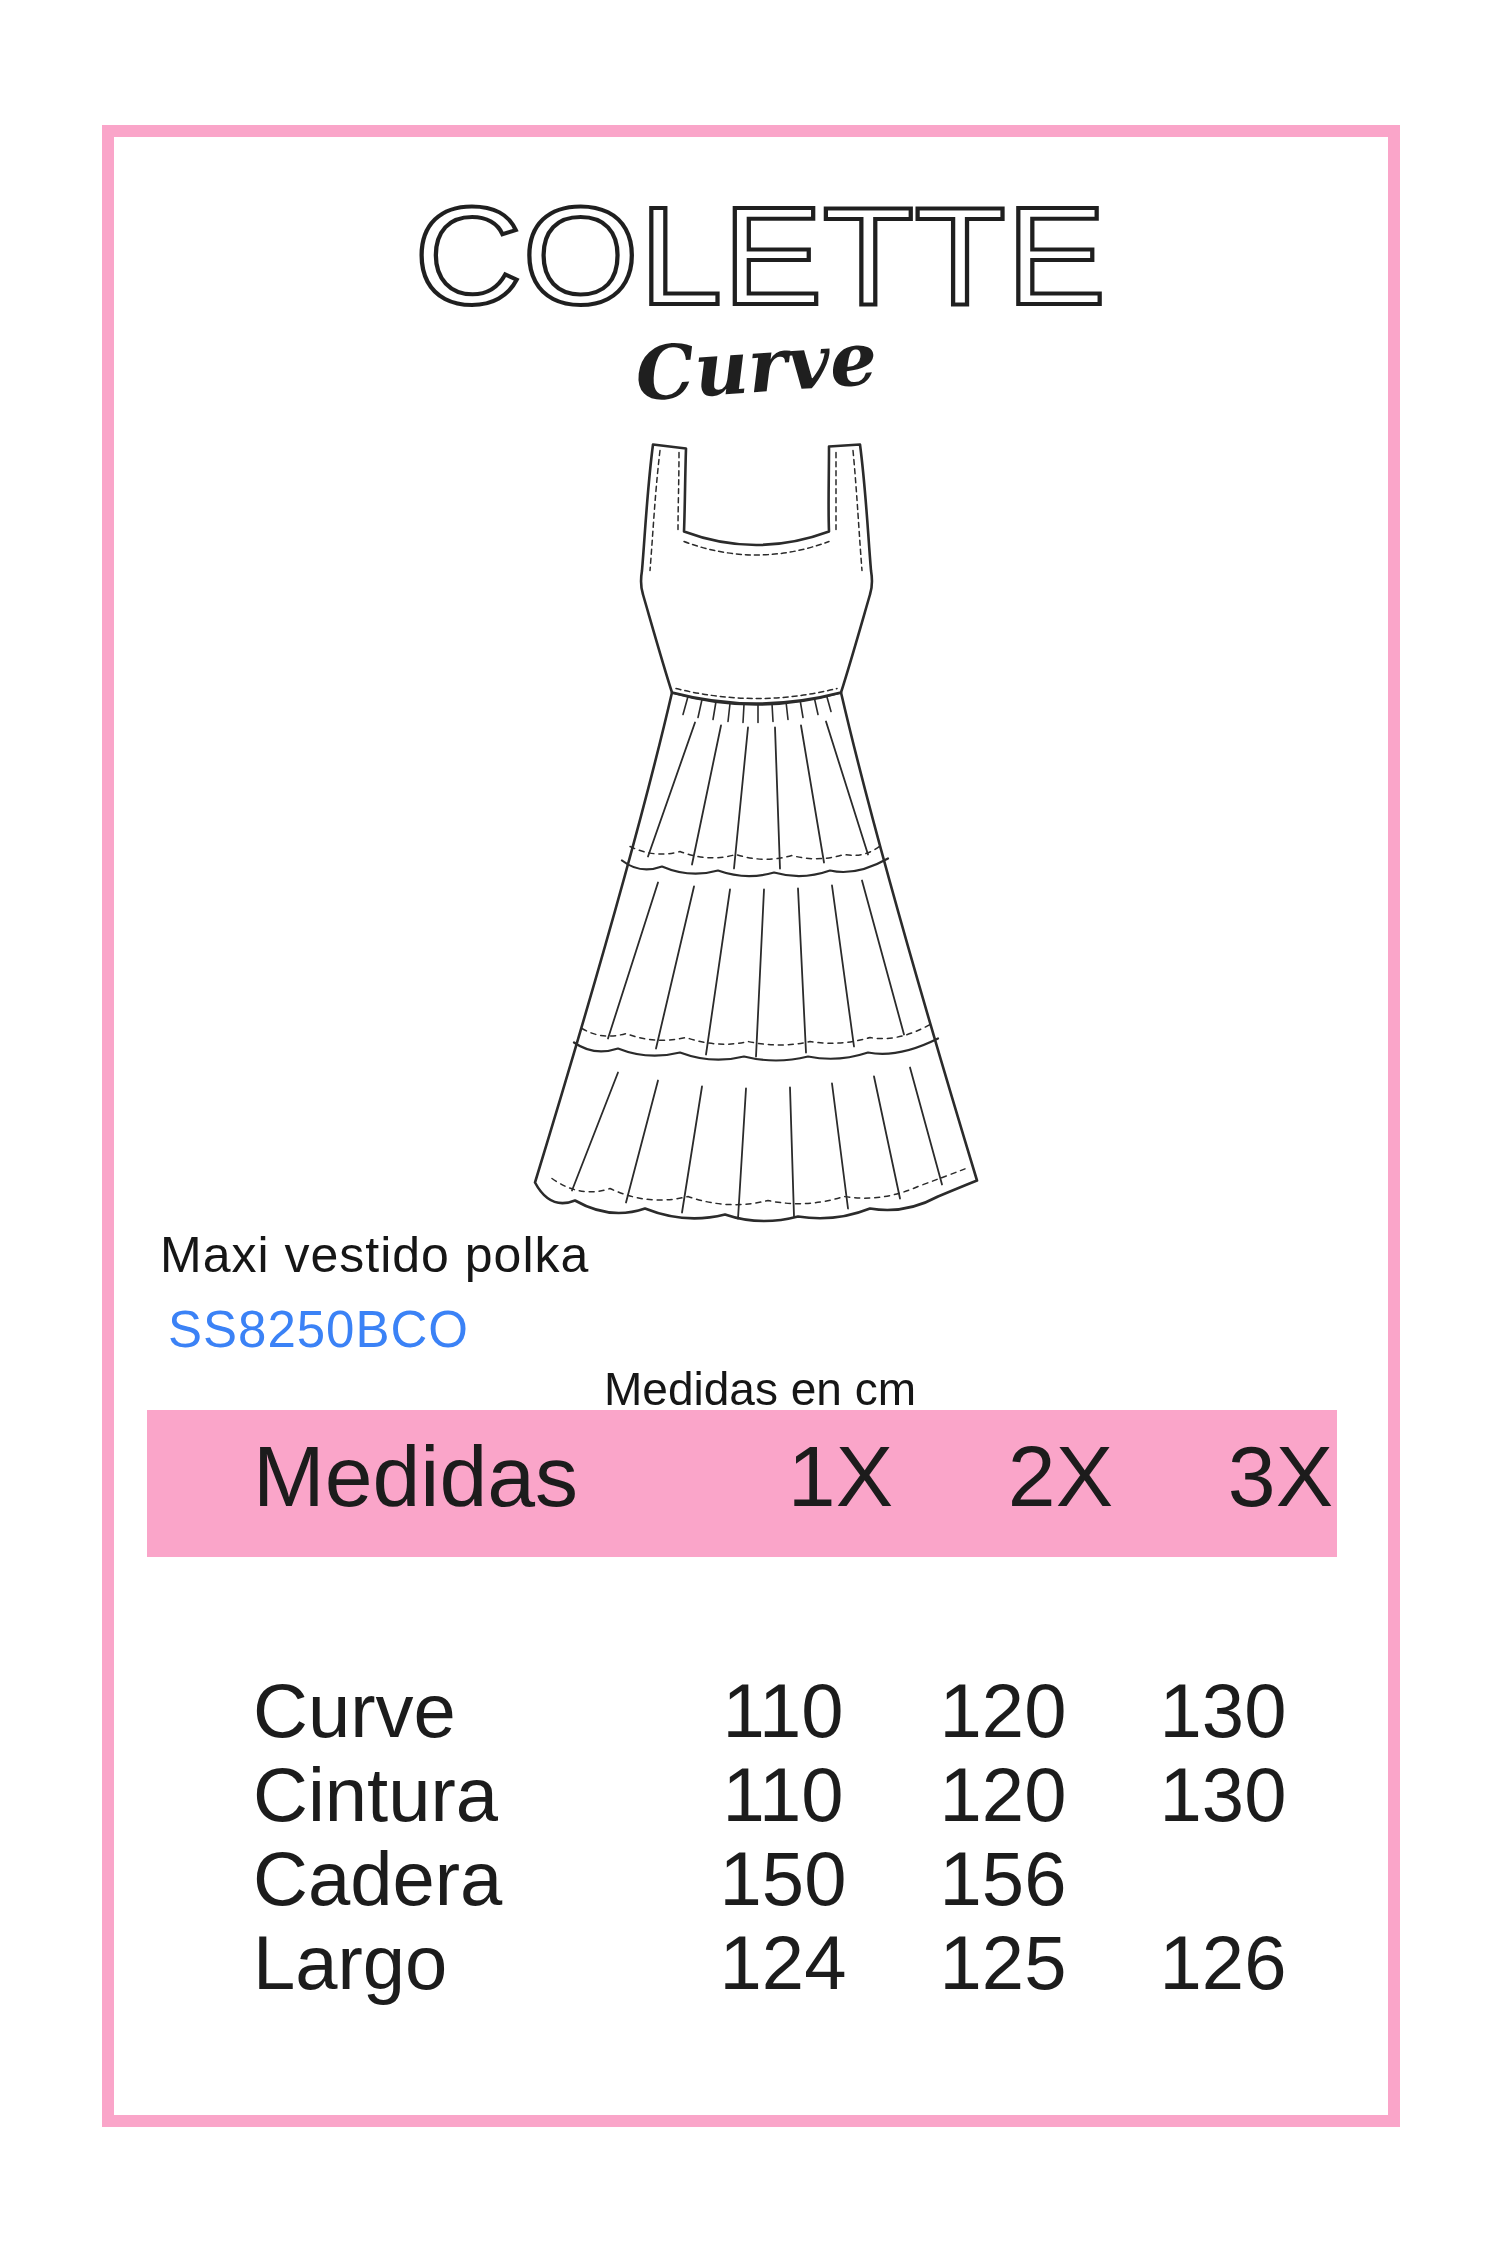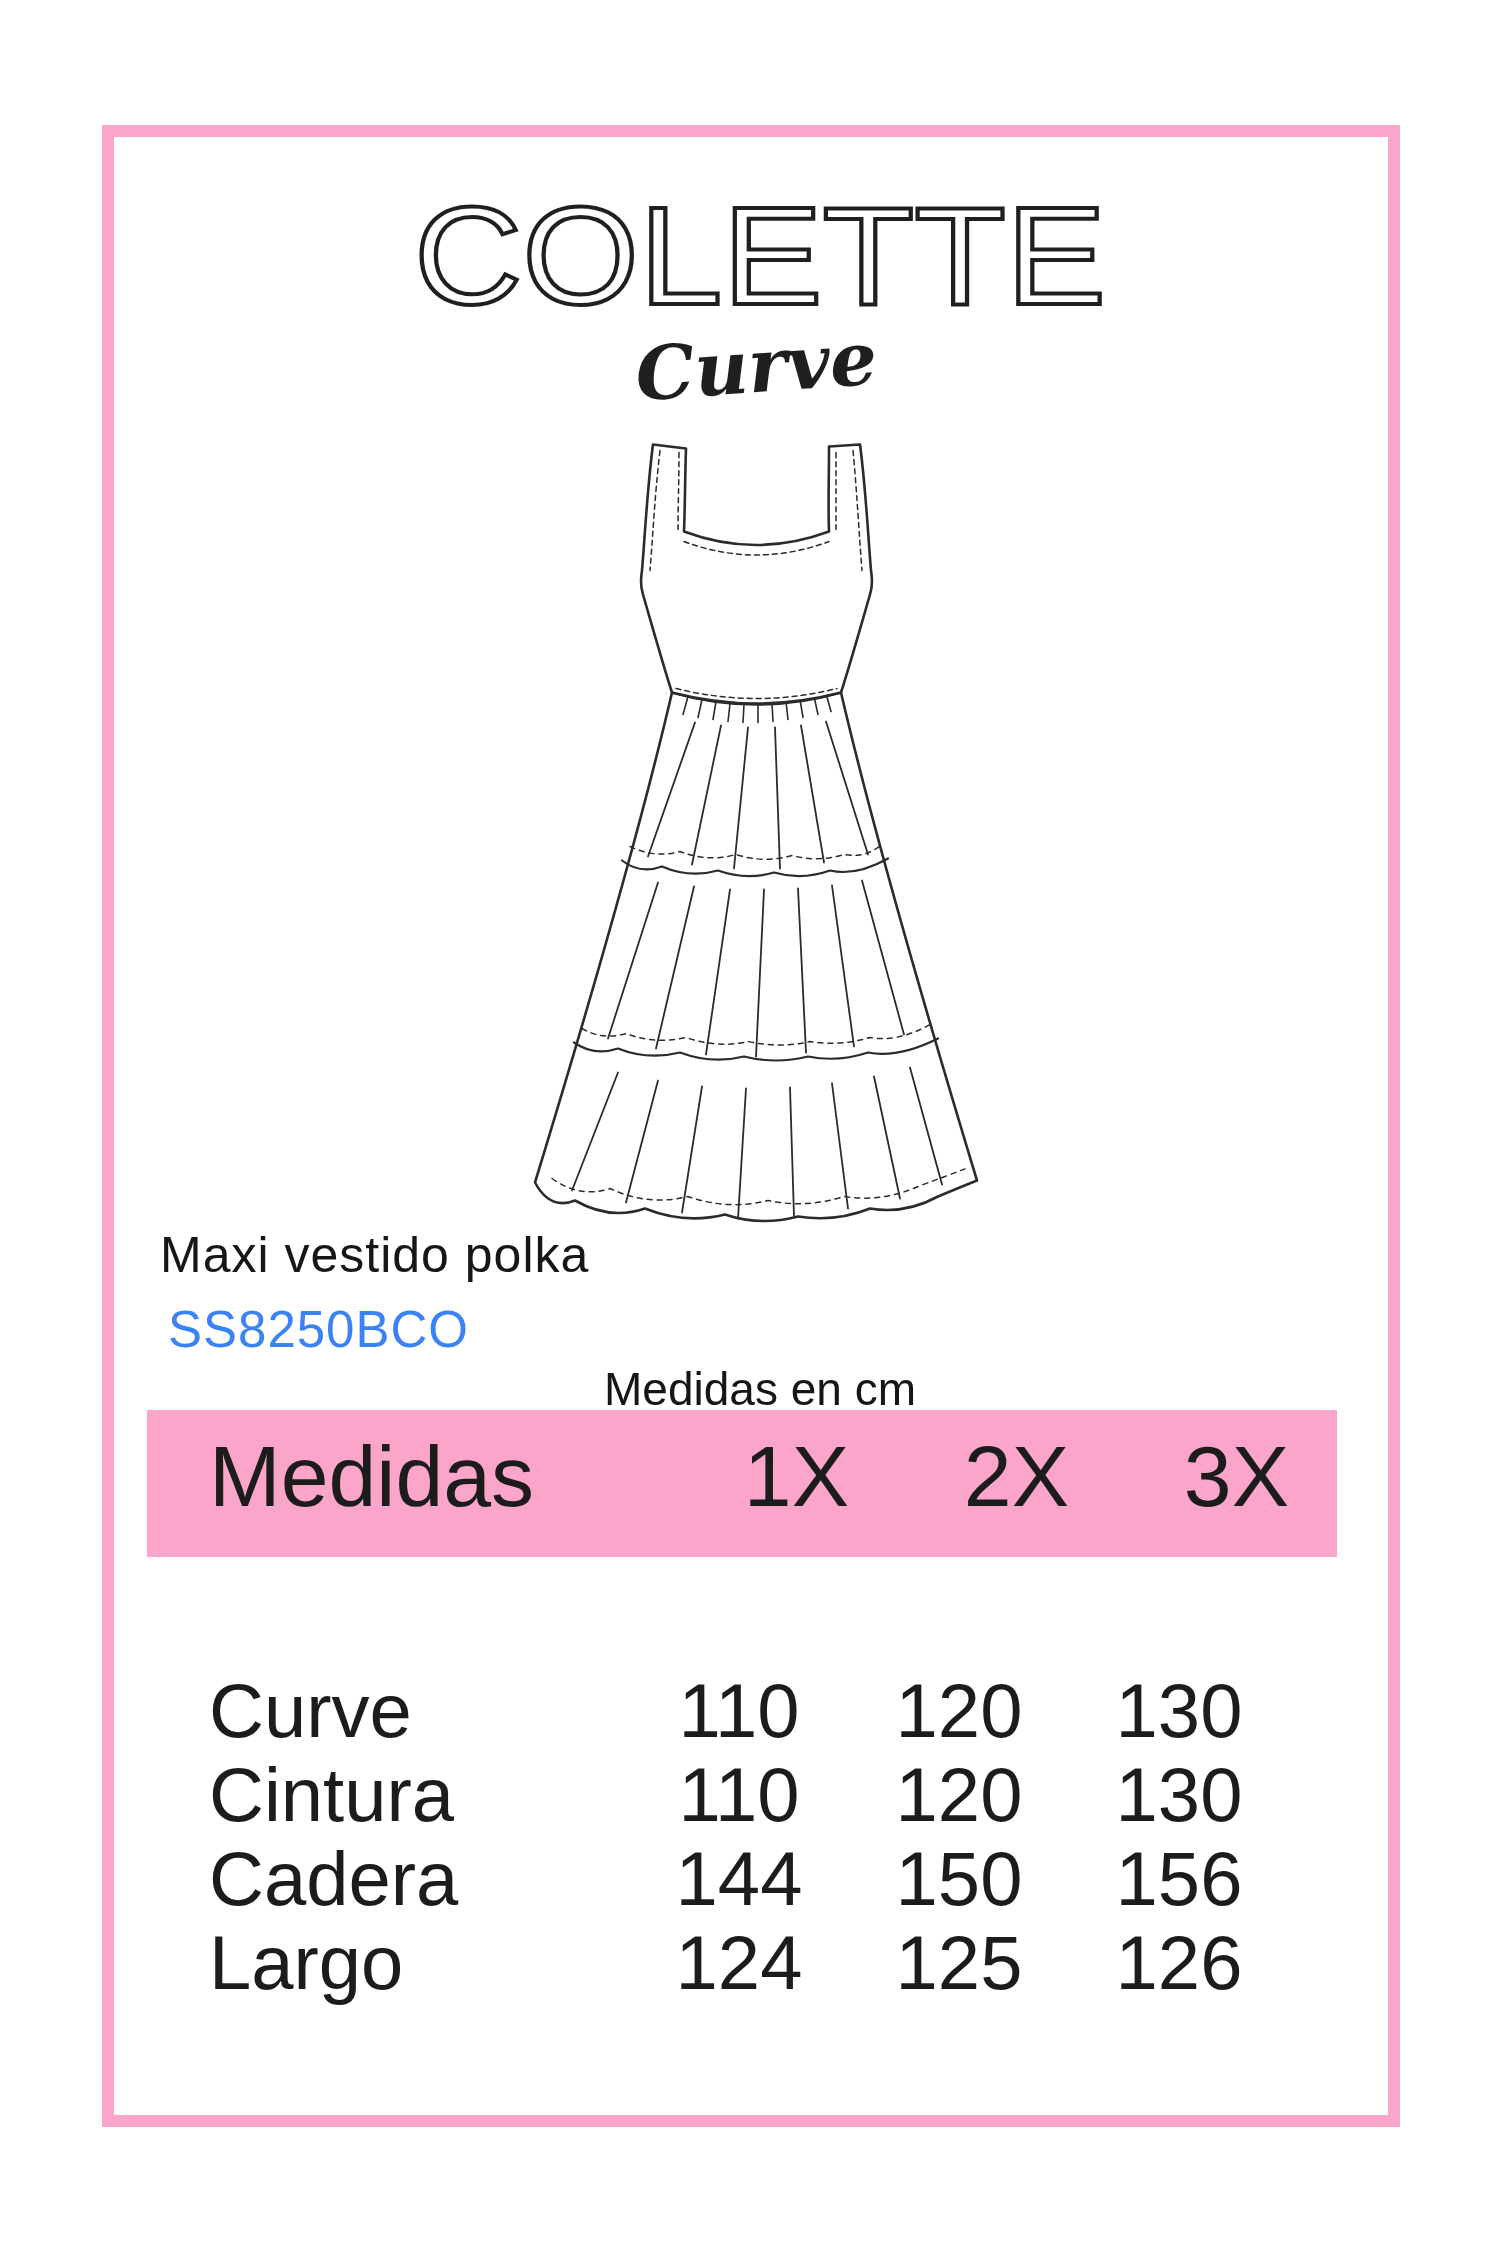--- a/index.html
+++ b/index.html
@@ -32,21 +32,21 @@
   }
   .units-note {
     position:absolute; left:560px; top:1362px; width:400px;
     font-size:46px; text-align:center; color:#161616;
   }
 
   .size-table { position:absolute; left:147px; top:1410px; width:1190px; }
   .tgrid {
     display:grid;
     grid-template-columns:420px 220px 220px 220px;
-    padding-left:62px;
+    padding-left:106px;
   }
   .table-header {
     background:#FAA5C9;
     height:147px;
     align-items:center;
     padding-bottom:14px;
     font-size:86px;
   }
   .table-header .size-cell { text-align:right; }
   .table-body { margin-top:112px; }
@@ -173,21 +173,20 @@
         <div class="value-cell">130</div>
       </div>
       <div class="table-row tgrid">
         <div>Cintura</div>
         <div class="value-cell">110</div>
         <div class="value-cell">120</div>
         <div class="value-cell">130</div>
       </div>
       <div class="table-row tgrid">
         <div>Cadera</div>
-        <div class="value-cell">144</div>
         <div class="value-cell">150</div>
         <div class="value-cell">156</div>
       </div>
       <div class="table-row tgrid">
         <div>Largo</div>
         <div class="value-cell">124</div>
         <div class="value-cell">125</div>
         <div class="value-cell">126</div>
       </div>
     </div>

